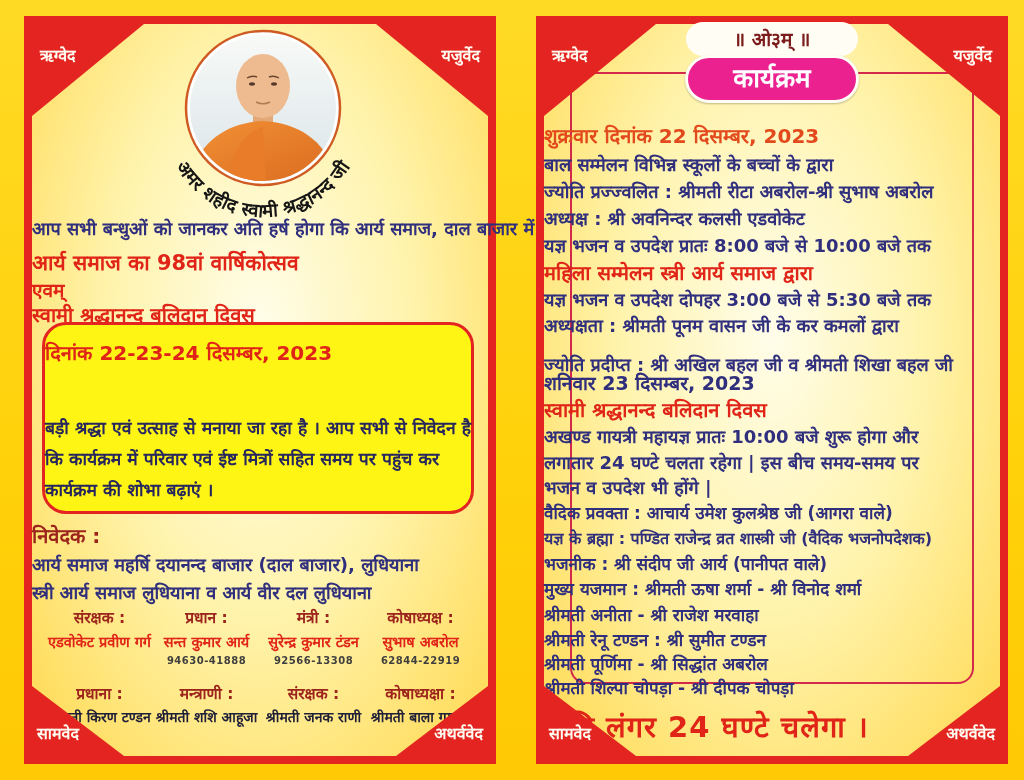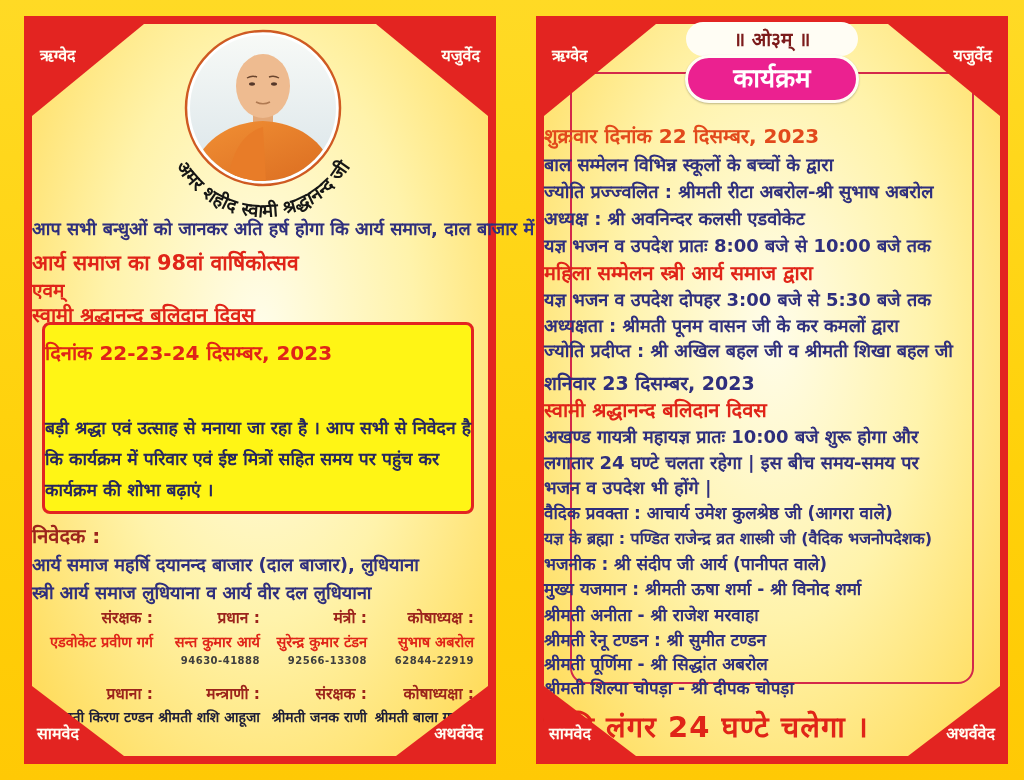--- a/index.html
+++ b/index.html
@@ -32,26 +32,26 @@
   .navy{color:#2f2f7d}
   .red{color:#e02418}
   .maroon{color:#9c241c}
   .orange{color:#e2491c}
   .dark{color:#27275e}
 
   
   .portrait{position:absolute;top:-4px;left:0;z-index:1}
   .date-box{
     position:absolute;left:10px;top:298px;width:426px;height:186px;
-    background:#fff515;border:3px solid #e32421;border-radius:8px;z-index:2;
+    background:#fff515;border:3px solid #e32421;border-radius:24px;z-index:2;
   }
   .date-box .line{left:0;width:100%}
 
   .committee{position:absolute;left:14px;right:14px;display:flex;z-index:2}
-  .committee .cell{flex:1;text-align:right;font-weight:bold}
+  .committee .cell{flex:1;text-align:center;font-weight:bold}
   .committee .role{font-size:15.5px;color:#9c241c;white-space:nowrap}
   .committee .name{font-size:14.5px;color:#e02418;white-space:nowrap;margin-top:3px}
   .committee .name2{font-size:14px;color:#1f1f38;white-space:nowrap;margin-top:3px}
   .committee .phone{font-size:10px;color:#3f3f3f;letter-spacing:.5px;margin-top:4px;min-height:18px}
 
   
   .om-pill{
     position:absolute;top:-2px;left:50%;transform:translateX(-50%);
     width:172px;height:34px;border-radius:17px;background:#fffdf4;
     color:#7c1b1b;font-weight:bold;font-size:19px;line-height:34px;text-align:center;
@@ -197,21 +197,21 @@
   <div class="program-pill">कार्यक्रम</div>
 
   <div class="line orange" style="top:98px;font-size:20px">शुक्रवार दिनांक 22 दिसम्बर, 2023</div>
   <div class="line navy" style="top:128px;font-size:18px">बाल सम्मेलन विभिन्न स्कूलों के बच्चों के द्वारा</div>
   <div class="line navy" style="top:155px;font-size:18px">ज्योति प्रज्ज्वलित : श्रीमती रीटा अबरोल-श्री सुभाष अबरोल</div>
   <div class="line navy" style="top:182px;font-size:18px">अध्यक्ष : श्री अवनिन्दर कलसी एडवोकेट</div>
   <div class="line navy" style="top:209px;font-size:18px">यज्ञ भजन व उपदेश प्रातः 8:00 बजे से 10:00 बजे तक</div>
   <div class="line red" style="top:235px;font-size:20px">महिला सम्मेलन स्त्री आर्य समाज द्वारा</div>
   <div class="line navy" style="top:263px;font-size:18px">यज्ञ भजन व उपदेश दोपहर 3:00 बजे से 5:30 बजे तक</div>
   <div class="line navy" style="top:289px;font-size:18px">अध्यक्षता : श्रीमती पूनम वासन जी के कर कमलों द्वारा</div>
-  <div class="line navy" style="top:314px;font-size:18px">ज्योति प्रदीप्त : श्री अखिल बहल जी व श्रीमती शिखा बहल जी</div>
+  <div class="line navy" style="top:328px;font-size:18px">ज्योति प्रदीप्त : श्री अखिल बहल जी व श्रीमती शिखा बहल जी</div>
 
   <div class="line navy" style="top:346px;font-size:19px">शनिवार 23 दिसम्बर, 2023</div>
   <div class="line red" style="top:372px;font-size:20px">स्वामी श्रद्धानन्द बलिदान दिवस</div>
   <div class="line navy" style="top:400px;font-size:18px">अखण्ड गायत्री महायज्ञ प्रातः 10:00 बजे शुरू होगा और</div>
   <div class="line navy" style="top:426px;font-size:18px">लगातार 24 घण्टे चलता रहेगा | इस बीच समय-समय पर</div>
   <div class="line navy" style="top:451px;font-size:18px">भजन व उपदेश भी होंगे |</div>
   <div class="line navy" style="top:477px;font-size:17px">वैदिक प्रवक्ता : आचार्य उमेश कुलश्रेष्ठ जी (आगरा वाले)</div>
   <div class="line navy" style="top:503px;font-size:16px">यज्ञ के ब्रह्मा : पण्डित राजेन्द्र व्रत शास्त्री जी (वैदिक भजनोपदेशक)</div>
   <div class="line navy" style="top:528px;font-size:17px">भजनीक : श्री संदीप जी आर्य (पानीपत वाले)</div>
   <div class="line navy" style="top:553px;font-size:17px">मुख्य यजमान : श्रीमती ऊषा शर्मा - श्री विनोद शर्मा</div>

